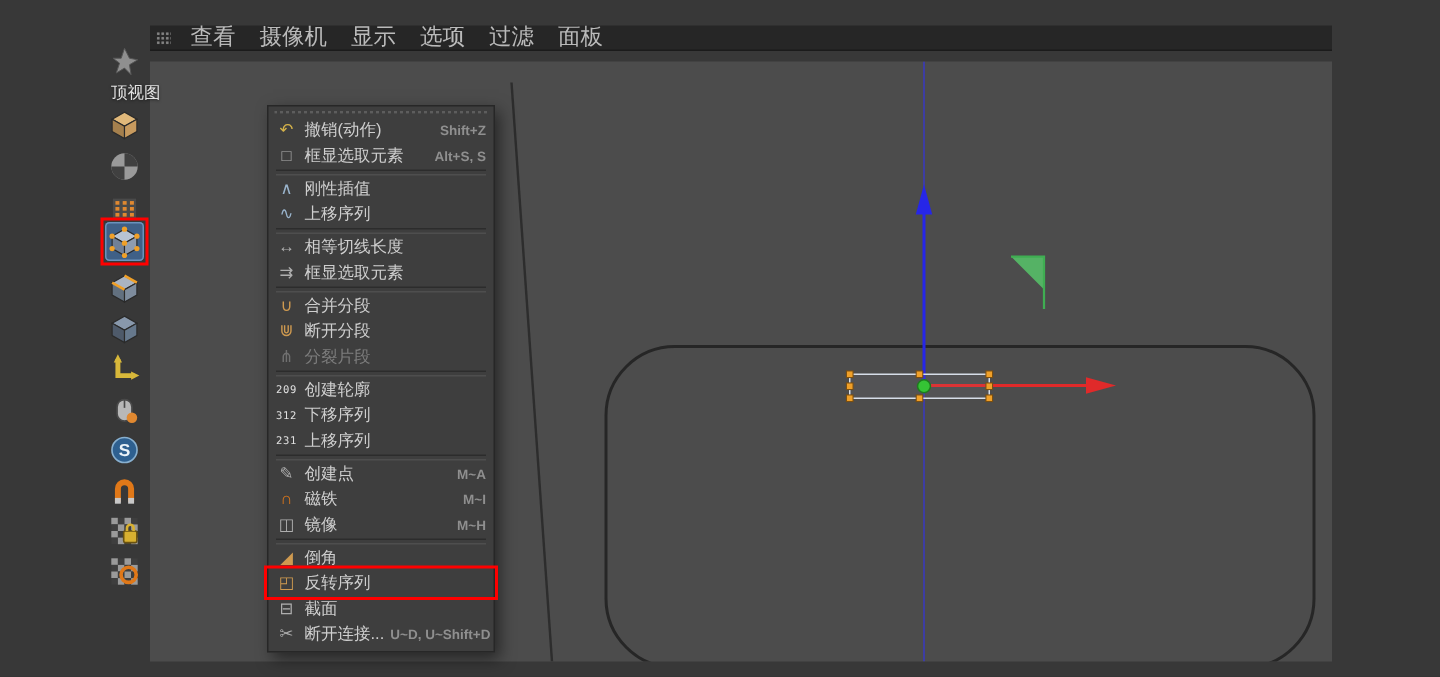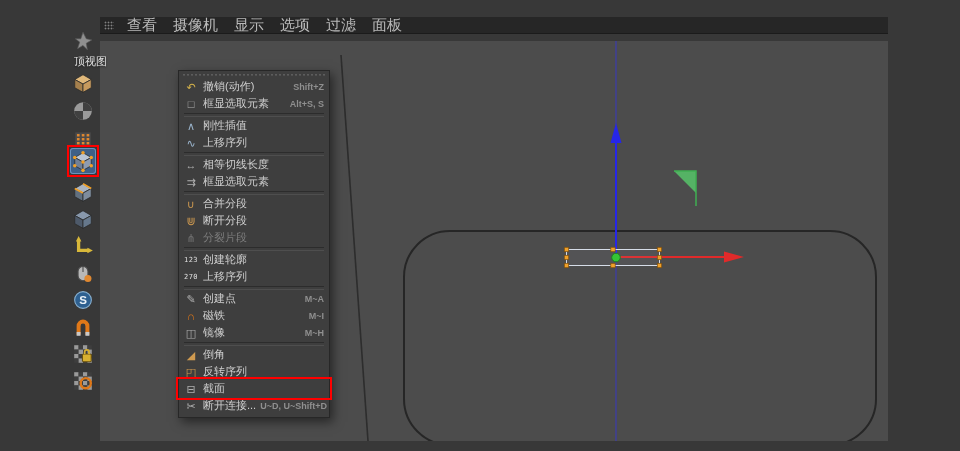--- a/index.html
+++ b/index.html
@@ -276,25 +276,29 @@
       <div class="cm-item">
         <span class="cm-icon tan">⋓</span>
         <span class="cm-label">断开分段</span>
       </div>
       <div class="cm-item disabled">
         <span class="cm-icon gray">⋔</span>
         <span class="cm-label">分裂片段</span>
       </div>
       <div class="cm-sep"></div>
       <div class="cm-item">
-        <span class="cm-icon num">123</span>
+        <span class="cm-icon num">209</span>
         <span class="cm-label">创建轮廓</span>
       </div>
       <div class="cm-item">
-        <span class="cm-icon num">270</span>
+        <span class="cm-icon num">312</span>
+        <span class="cm-label">下移序列</span>
+      </div>
+      <div class="cm-item">
+        <span class="cm-icon num">231</span>
         <span class="cm-label">上移序列</span>
       </div>
       <div class="cm-sep"></div>
       <div class="cm-item">
         <span class="cm-icon gray">✎</span>
         <span class="cm-label">创建点</span>
         <span class="cm-shortcut">M~A</span>
       </div>
       <div class="cm-item">
         <span class="cm-icon orange">∩</span>

